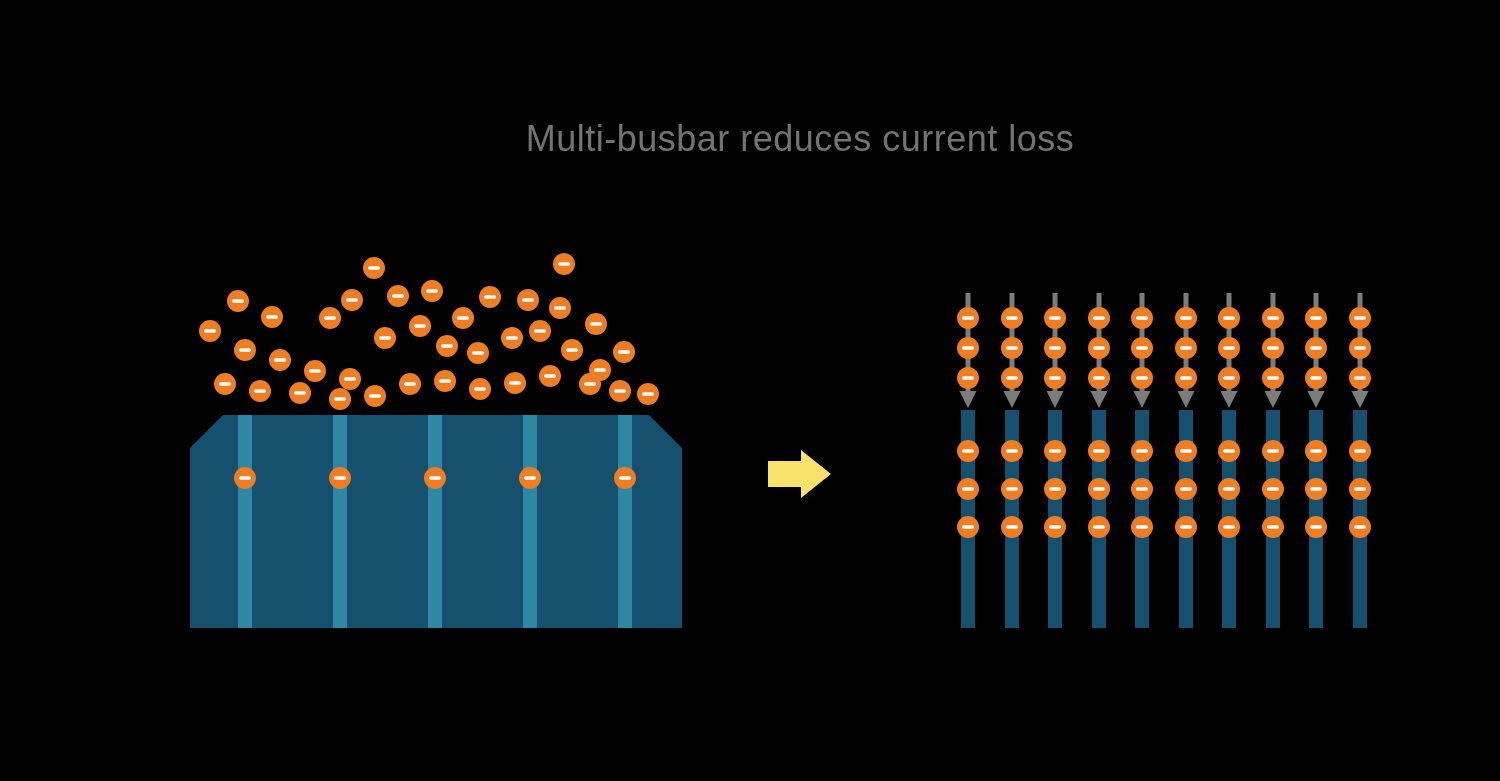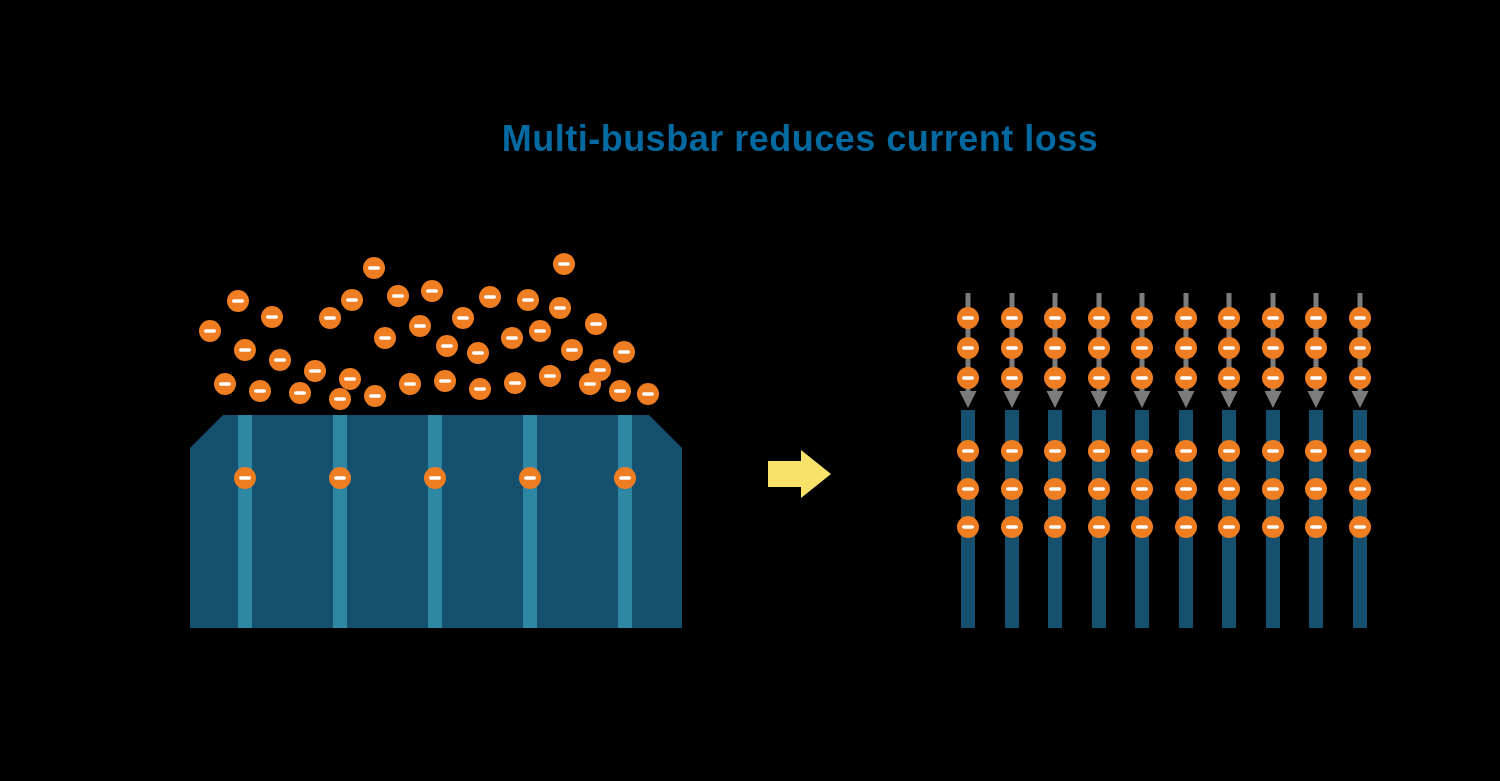--- a/index.html
+++ b/index.html
@@ -9,23 +9,23 @@
     height: 781px;
     overflow: hidden;
     font-family: "Liberation Sans", sans-serif;
   }
   body { background: #000000; position: relative; }
   .title {
     position: absolute;
     left: 800px;
     top: 118px;
     transform: translateX(-50%);
-    color: #0369a1;
+    color: #737373;
     font-size: 36px;
-    font-weight: bold;
+    font-weight: normal;
     letter-spacing: 0.5px;
     white-space: nowrap;
   }
   svg.diagram {
     position: absolute;
     left: 0;
     top: 0;
   }
 </style>
 </head>

